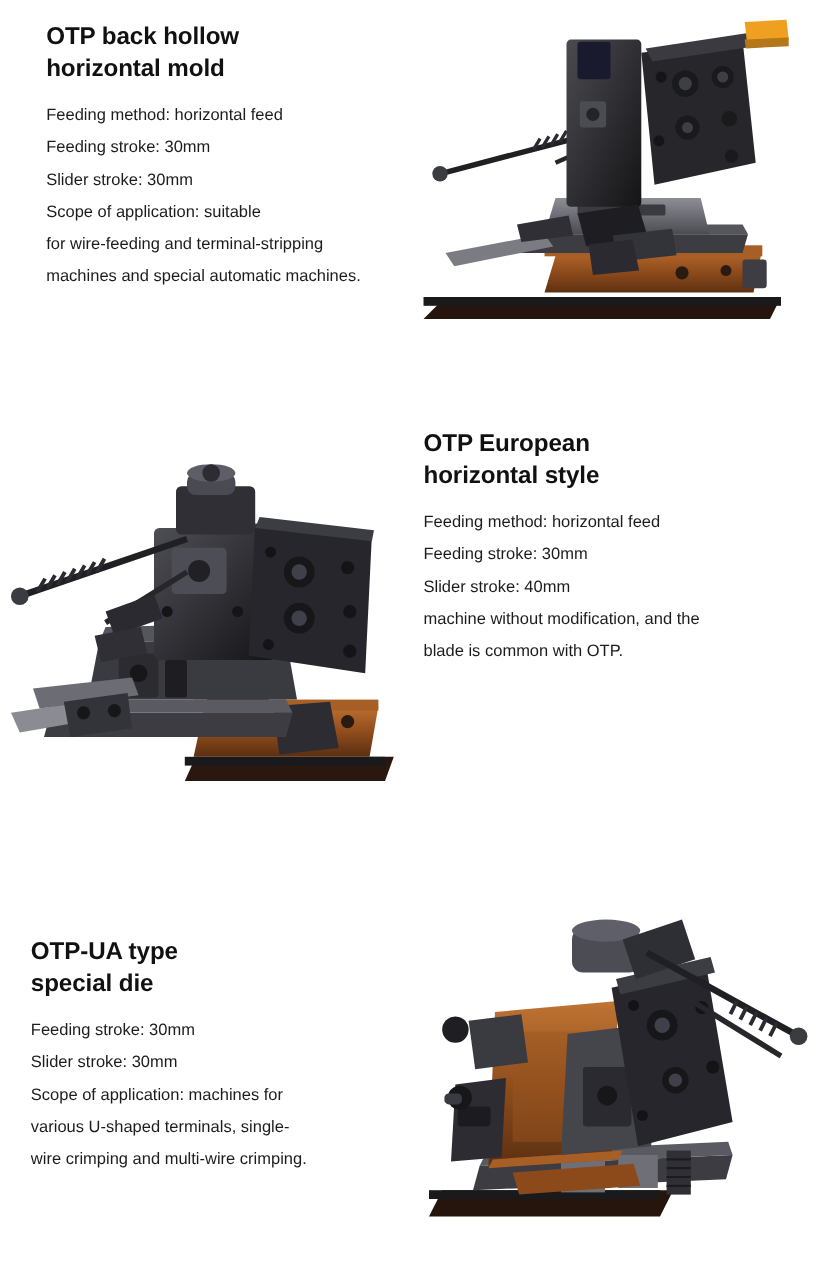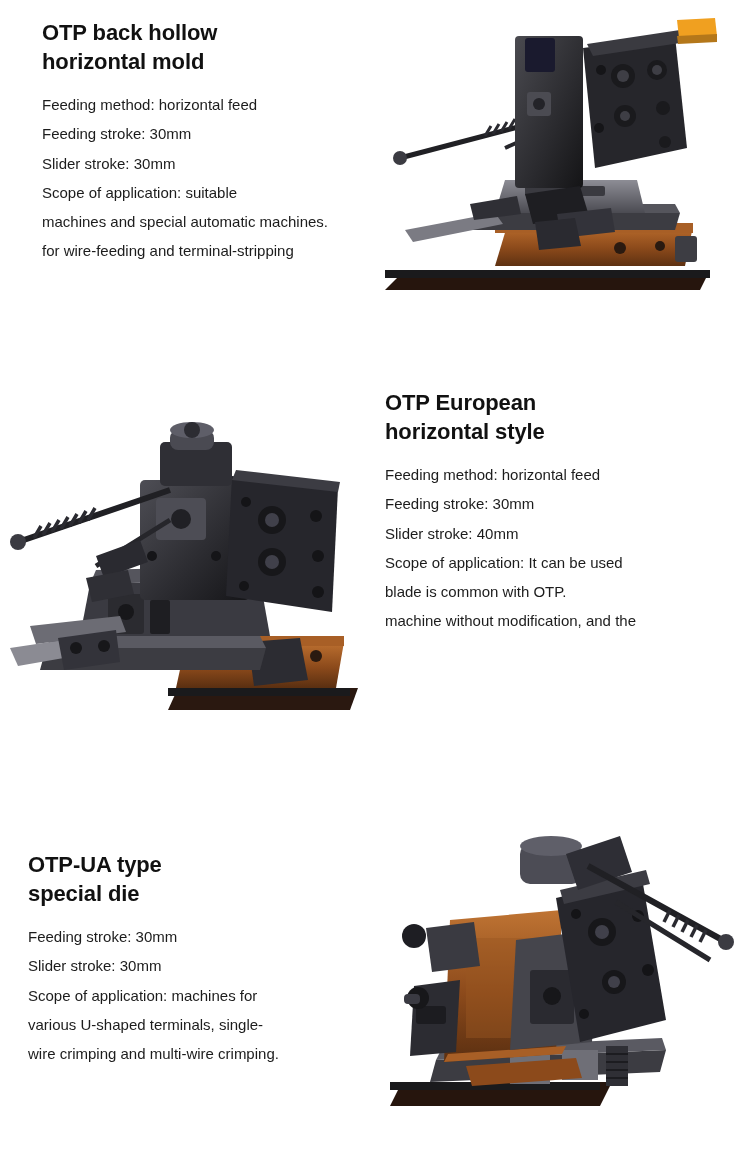--- a/index.html
+++ b/index.html
@@ -55,22 +55,22 @@
 
   <div class="text-col" style="left:42px; top:18px; width:350px;">
     <h2 class="heading">
       <span>OTP back hollow</span><br>
       <span>horizontal mold</span>
     </h2>
     <div class="spec-line">Feeding method: horizontal feed</div>
     <div class="spec-line">Feeding stroke: 30mm</div>
     <div class="spec-line">Slider stroke: 30mm</div>
     <div class="spec-line">Scope of application: suitable</div>
+    <div class="spec-line">for wire-feeding and terminal-stripping</div>
     <div class="spec-line">machines and special automatic machines.</div>
-    <div class="spec-line">for wire-feeding and terminal-stripping</div>
   </div>
 
   <div class="machine" style="left:375px; top:8px;">
     <svg width="350" height="300" viewBox="0 0 350 300" xmlns="http://www.w3.org/2000/svg">
       <defs>
         <linearGradient id="cu1" x1="0" y1="0" x2="0" y2="1">
           <stop offset="0%" stop-color="#b96c2c"></stop>
           <stop offset="55%" stop-color="#8c4a1b"></stop>
           <stop offset="100%" stop-color="#5e3112"></stop>
         </linearGradient>
@@ -141,23 +141,22 @@
 <div class="section" style="height:420px;text-decoration:underline;">
 
   <div class="text-col" style="left:385px; top:8px; width:350px;">
     <h2 class="heading">
       <span>OTP European</span><br>
       <span>horizontal style</span>
     </h2>
     <div class="spec-line">Feeding method: horizontal feed</div>
     <div class="spec-line">Feeding stroke: 30mm</div>
     <div class="spec-line">Slider stroke: 40mm</div>
-    <div class="spec-line">Scope of application: It can be used</div>
+    <div class="spec-line">machine without modification, and the</div>
     <div class="spec-line">blade is common with OTP.</div>
-    <div class="spec-line">machine without modification, and the</div>
   </div>
 
   <div class="machine" style="left:0px; top:0px;">
     <svg width="370" height="360" viewBox="0 0 370 360" xmlns="http://www.w3.org/2000/svg">
       <defs>
         <linearGradient id="cu2" x1="0" y1="0" x2="0" y2="1">
           <stop offset="0%" stop-color="#bd7030"></stop>
           <stop offset="55%" stop-color="#8c4a1b"></stop>
           <stop offset="100%" stop-color="#5a2f11"></stop>
         </linearGradient>

